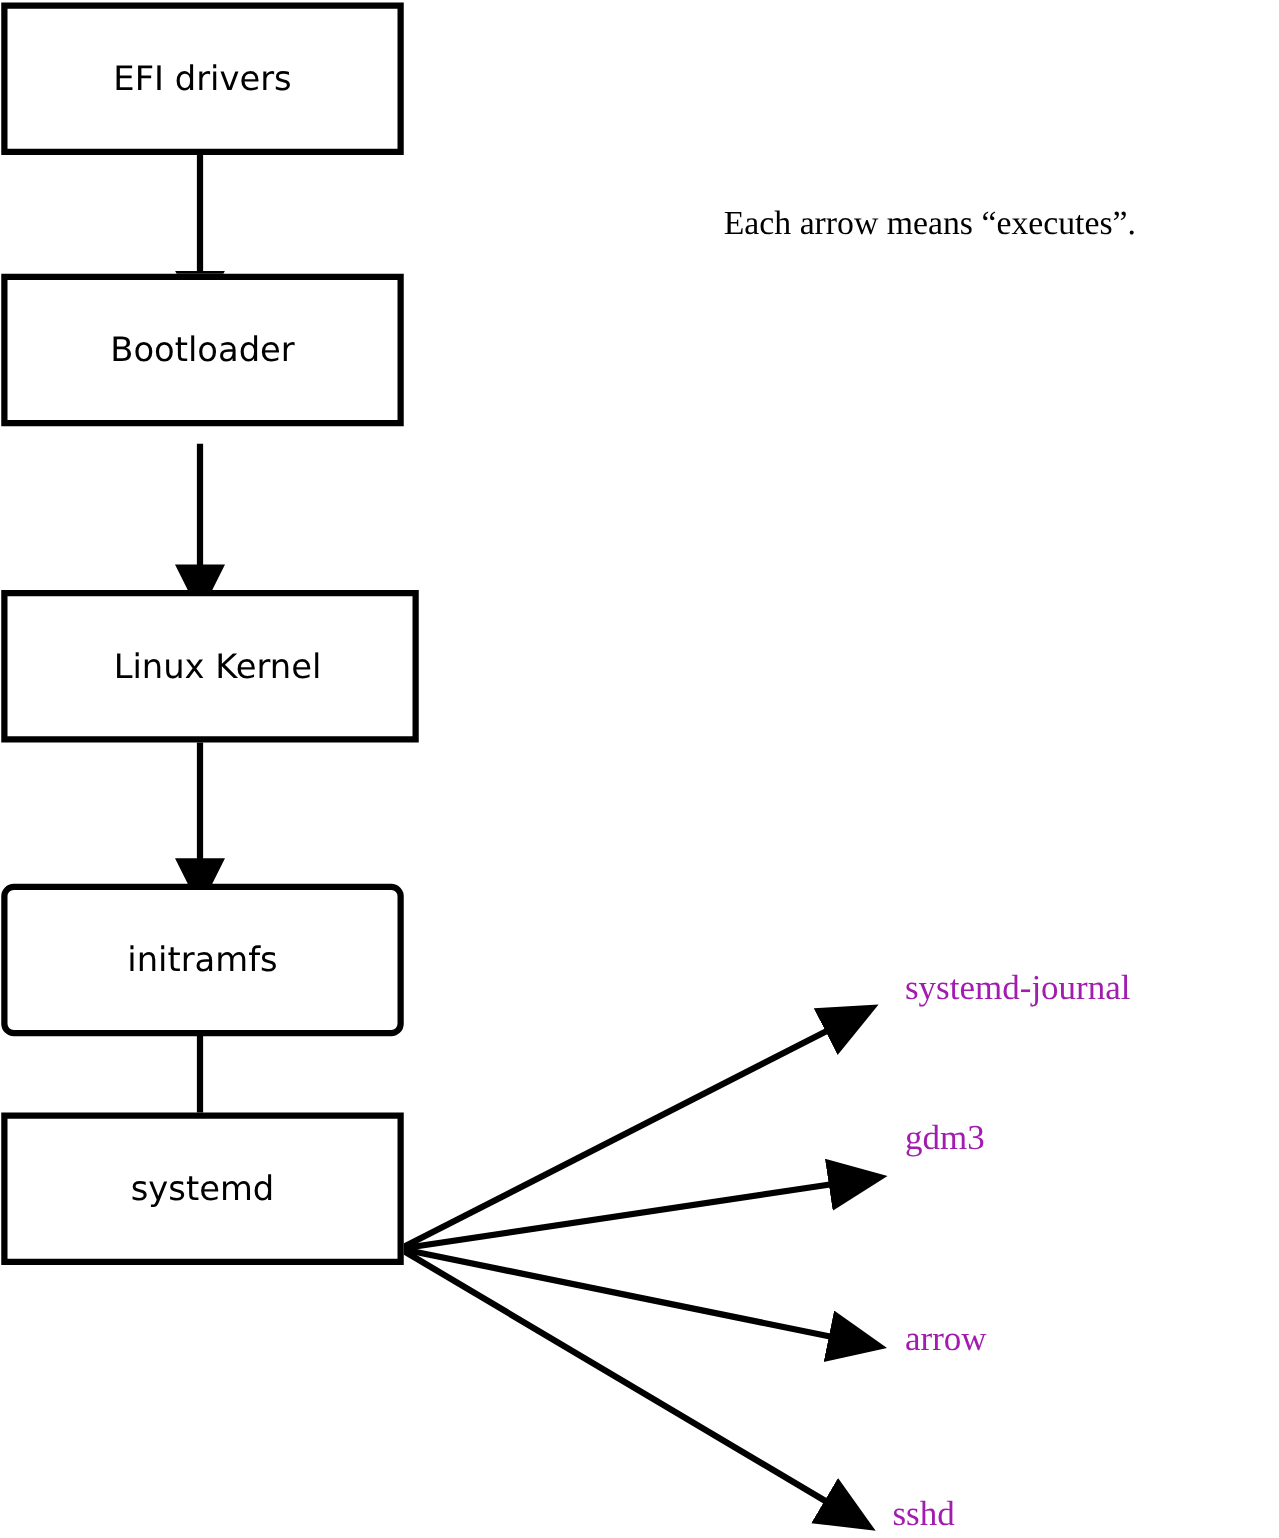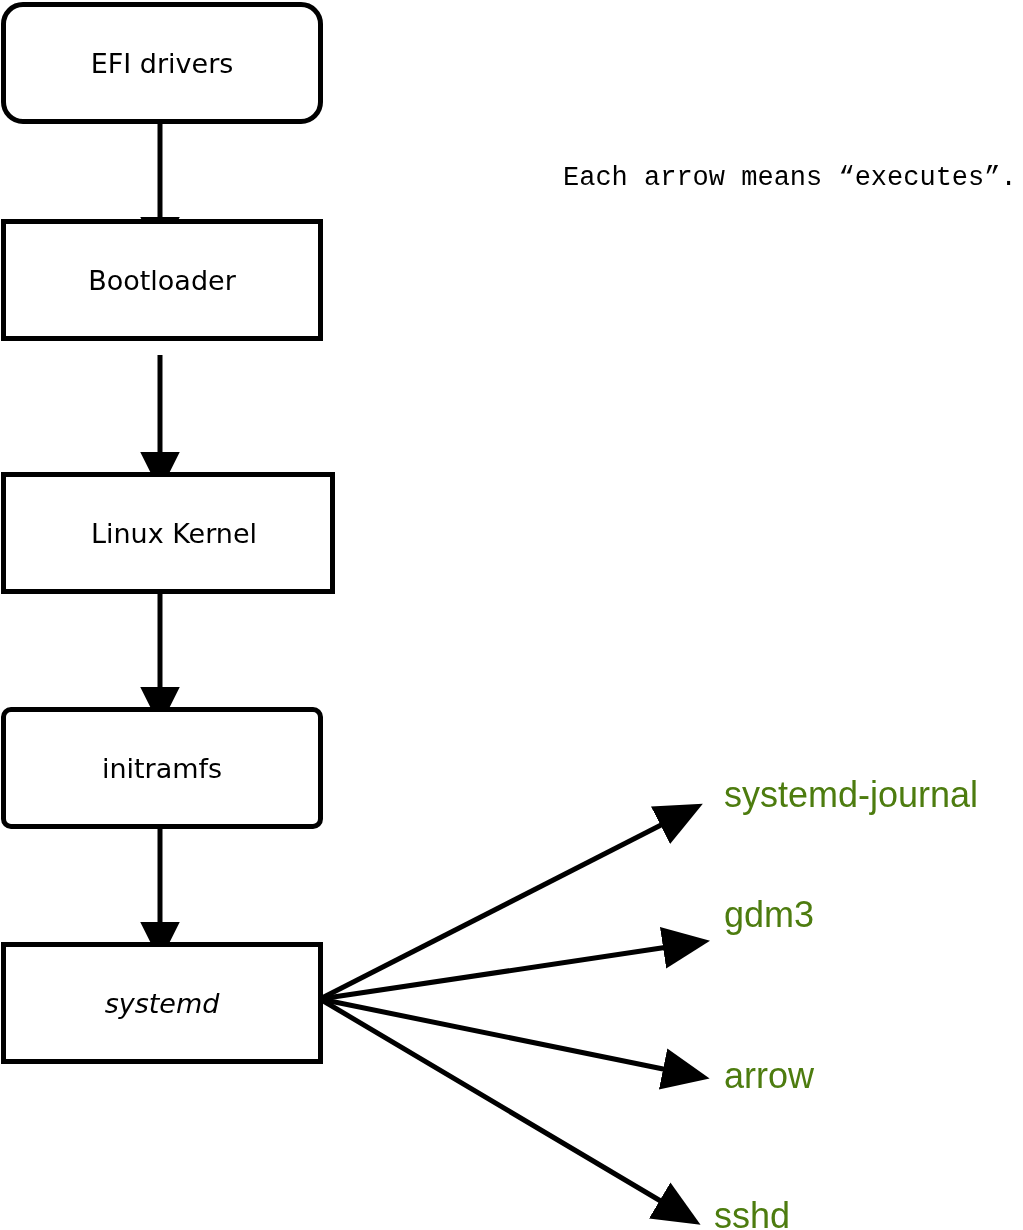--- a/index.html
+++ b/index.html
@@ -37,31 +37,32 @@
   .svg-layer {
     position: absolute;
     left: 0;
     top: 0;
     width: 1023px;
     height: 1230px;
     pointer-events: none;
   }
   .note-text {
     position: absolute;
-    font-family: Liberation Mono, monospace;
+    font-family: Liberation Serif, serif;
     font-size: 27px;
     color: #000000;
     white-space: nowrap;
     line-height: 1;
+    margin-left: 16px;
   }
   .service-label {
     position: absolute;
-    font-family: Liberation Sans, sans-serif;
-    font-size: 36px;
-    color: #4d7c0f;
+    font-family: Liberation Serif, serif;
+    font-size: 28px;
+    color: #a21caf;
     white-space: nowrap;
     line-height: 1;
   }
 </style>
 </head>
 <body>
 
 <div id="canvas">
 
   <svg class="svg-layer" viewBox="0 0 1023 1230" width="1023" height="1230" xmlns="http://www.w3.org/2000/svg">
@@ -94,37 +95,37 @@
       <line x1="320" y1="999" x2="668" y2="947" stroke="#000000" stroke-width="5" marker-end="url(#fhead)"></line>
     </g>
     <g>
       <line x1="320" y1="999" x2="668" y2="1070" stroke="#000000" stroke-width="5" marker-end="url(#fhead)"></line>
     </g>
     <g>
       <line x1="320" y1="999" x2="664" y2="1203" stroke="#000000" stroke-width="5" marker-end="url(#fhead)"></line>
     </g>
   </svg>
 
-  <div class="stage-box" style="top:2px;border-radius:22px;">
+  <div class="stage-box" style="top:2px;">
     <span class="stage-label">EFI drivers</span>
   </div>
 
   <div class="stage-box" style="top:219px;">
     <span class="stage-label">Bootloader</span>
   </div>
 
   <div class="stage-box" style="top:472px;padding-left:12px;">
     <span class="stage-label">Linux Kernel</span>
   </div>
 
   <div class="stage-box" style="top:707px;border-radius:10px;">
     <span class="stage-label">initramfs</span>
   </div>
 
-  <div class="stage-box" style="top:942px;font-style:italic;">
+  <div class="stage-box" style="top:890px;">
     <span class="stage-label">systemd</span>
   </div>
 
   <div class="note-text" style="left:563px; top:165px;">Each arrow means “executes”.</div>
 
   <div class="service-label" style="left:724px; top:777px;">systemd-journal</div>
 
   <div class="service-label" style="left:724px; top:897px;">gdm3</div>
 
   <div class="service-label" style="left:724px; top:1058px;">arrow</div>

